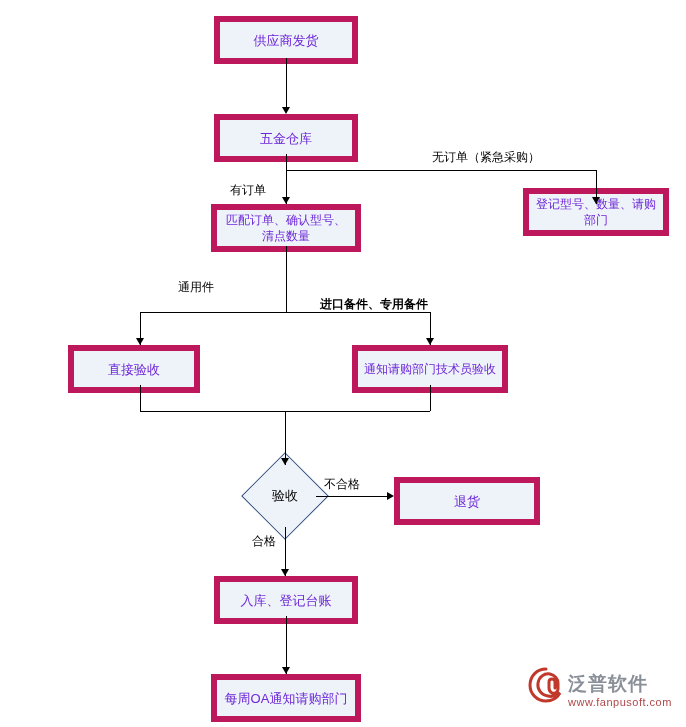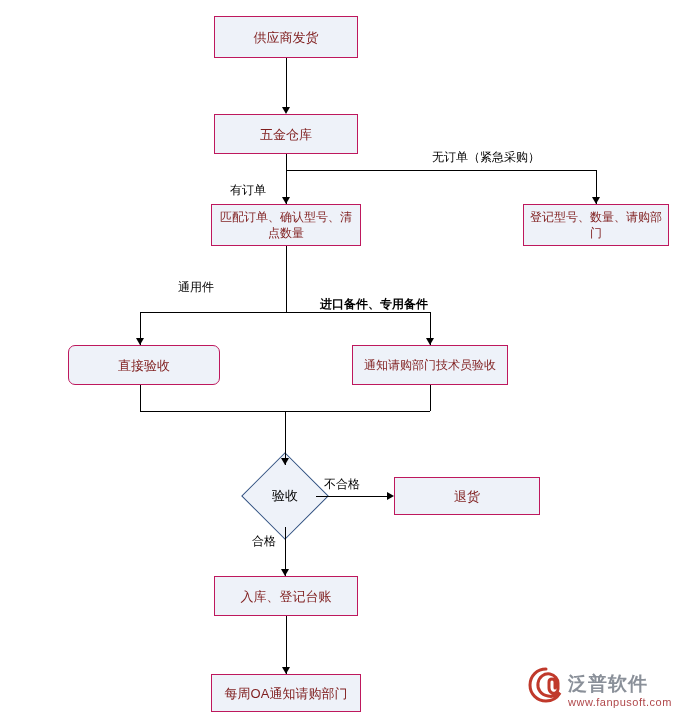--- a/index.html
+++ b/index.html
@@ -14,22 +14,22 @@
     position: relative;
     width: 686px;
     height: 727px;
     background: #ffffff;
     overflow: hidden;
   }
   .node {
     position: absolute;
     box-sizing: border-box;
     background: #eef2f9;
-    border: 1px solid #be185d;
-    color: #7f1d1d;
+    border: 6px solid #be185d;
+    color: #6d28d9;
     font-size: 13px;
     line-height: 17px;
     display: flex;
     align-items: center;
     justify-content: center;
     text-align: center;
     padding: 18px 4px;
   }
   .node.small {
     font-size: 12px;
@@ -123,25 +123,25 @@
   </div>
 
   <div class="node" style="left:214px; top:114px; width:144px; height:40px;">
     <span>五金仓库</span>
   </div>
 
   <div class="node small" style="left:211px; top:204px; width:150px; height:42px;align-items:center;">
     <span>匹配订单、确认型号、清点数量</span>
   </div>
 
-  <div class="node small" style="left:523px; top:204px; width:146px; height:42px;">
+  <div class="node small" style="left:523px; top:188px; width:146px; height:42px;">
     <span>登记型号、数量、请购部门</span>
   </div>
 
-  <div class="node" style="left:68px; top:345px; width:152px; height:40px;border-radius:7px;">
+  <div class="node" style="left:68px; top:345px; width:132px; height:40px;">
     <span>直接验收</span>
   </div>
 
   <div class="node small" style="left:352px; top:345px; width:156px; height:40px;">
     <span>通知请购部门技术员验收</span>
   </div>
 
   <div class="diamond" style="left:254px; top:465px; width:62px; height:62px;"></div>
   <div class="diamond-label" style="left:254px; top:465px; width:62px; height:62px;">
     <span>验收</span>

